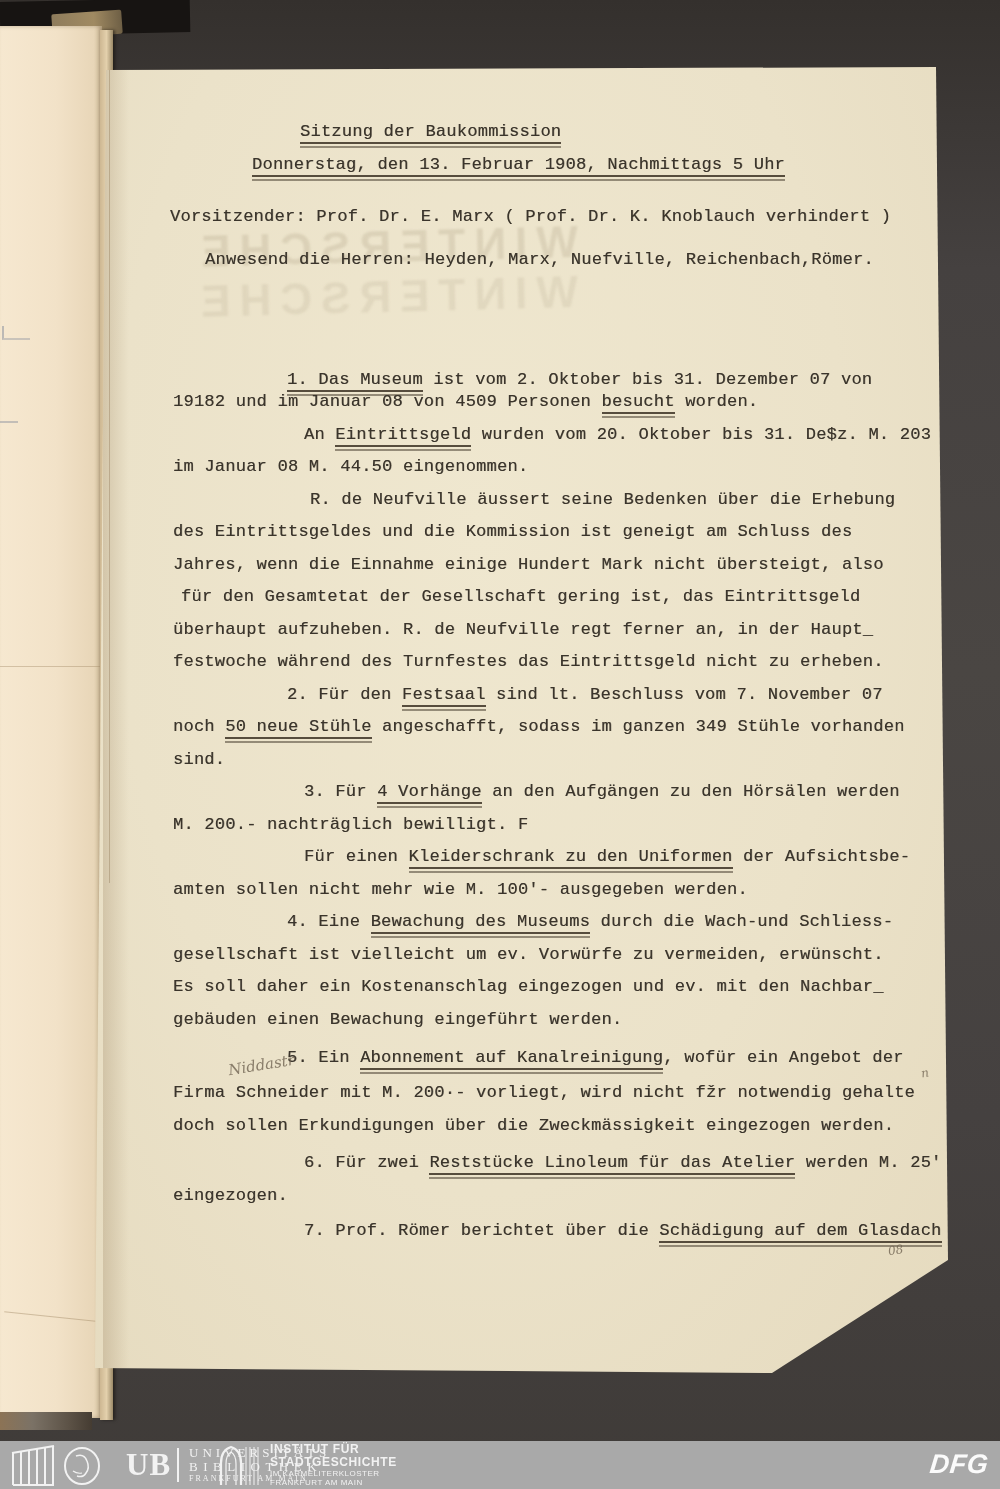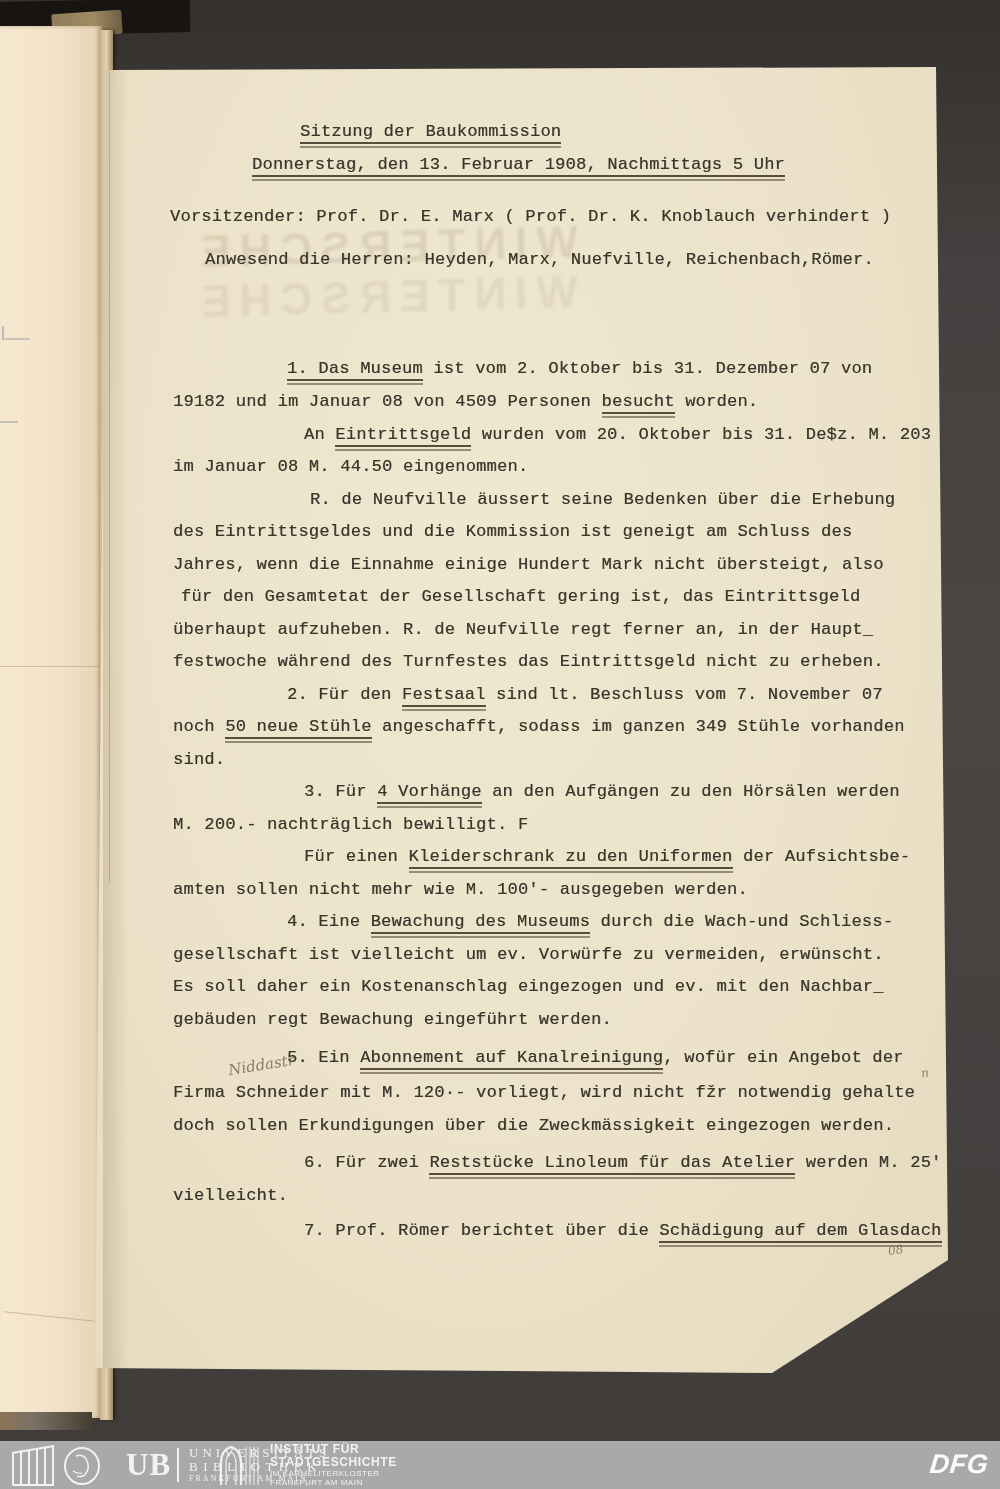--- a/index.html
+++ b/index.html
@@ -82,46 +82,46 @@
   <div class="main-page">
     <div class="left-shade"></div>
     <div class="inner-edge"></div>
     <div class="showthrough st1">WINTERSCHE</div>
     <div class="showthrough st2">WINTERSCHE</div>
     <div id="typed-layer">
         <div class="tline" style="left: 205px; top: 54px;"><span class="useg">Sitzung der Baukommission</span></div>
         <div class="tline" style="left: 157px; top: 87px;"><span class="useg">Donnerstag, den 13. Februar 1908, Nachmittags 5 Uhr</span></div>
         <div class="tline" style="left: 75px; top: 139px;"><span>Vorsitzender: Prof. Dr. E. Marx ( Prof. Dr. K. Knoblauch verhindert )</span></div>
         <div class="tline" style="left: 110px; top: 182px;"><span>Anwesend die Herren: Heyden, Marx, Nuefville, Reichenbach,Römer.</span></div>
-        <div class="tline" style="left: 192px; top: 291px; text-align: center;"><span class="useg">1. Das Museum</span><span> ist vom 2. Oktober bis 31. Dezember 07 von</span></div>
+        <div class="tline" style="left: 192px; top: 302px; text-align: center;"><span class="useg">1. Das Museum</span><span> ist vom 2. Oktober bis 31. Dezember 07 von</span></div>
         <div class="tline" style="left: 78px; top: 324px;"><span>19182 und im Januar 08 von 4509 Personen </span><span class="useg">besucht</span><span> worden.</span></div>
         <div class="tline" style="left: 209px; top: 357px;"><span>An </span><span class="useg">Eintrittsgeld</span><span> wurden vom 20. Oktober bis 31. De$z. M. 203</span></div>
         <div class="tline" style="left: 78px; top: 389px;"><span>im Januar 08 M. 44.50 eingenommen.</span></div>
         <div class="tline" style="left: 215px; top: 422px;"><span>R. de Neufville äussert seine Bedenken über die Erhebung</span></div>
         <div class="tline" style="left: 78px; top: 454px;"><span>des Eintrittsgeldes und die Kommission ist geneigt am Schluss des</span></div>
         <div class="tline" style="left: 78px; top: 487px; font-family: Liberation Mono, monospace;"><span>Jahres, wenn die Einnahme einige Hundert Mark nicht übersteigt, also</span></div>
         <div class="tline" style="left: 86px; top: 519px; text-align: center;"><span>für den Gesamtetat der Gesellschaft gering ist, das Eintrittsgeld</span></div>
         <div class="tline" style="left: 78px; top: 552px;"><span>überhaupt aufzuheben. R. de Neufville regt ferner an, in der Haupt_</span></div>
         <div class="tline" style="left: 78px; top: 584px;"><span>festwoche während des Turnfestes das Eintrittsgeld nicht zu erheben.</span></div>
         <div class="tline" style="left: 192px; top: 617px;"><span>2. Für den </span><span class="useg">Festsaal</span><span> sind lt. Beschluss vom 7. November 07</span></div>
         <div class="tline" style="left: 78px; top: 649px;"><span>noch </span><span class="useg">50 neue Stühle</span><span> angeschafft, sodass im ganzen 349 Stühle vorhanden</span></div>
         <div class="tline" style="left: 78px; top: 682px;"><span>sind.</span></div>
         <div class="tline" style="left: 209px; top: 714px;"><span>3. Für </span><span class="useg">4 Vorhänge</span><span> an den Aufgängen zu den Hörsälen werden</span></div>
         <div class="tline" style="left: 78px; top: 747px;"><span>M. 200.- nachträglich bewilligt. F</span></div>
         <div class="tline" style="left: 209px; top: 779px;"><span>Für einen </span><span class="useg">Kleiderschrank zu den Uniformen</span><span> der Aufsichtsbe-</span></div>
         <div class="tline" style="left: 78px; top: 812px;"><span>amten sollen nicht mehr wie M. 100'- ausgegeben werden.</span></div>
         <div class="tline" style="left: 192px; top: 844px;"><span>4. Eine </span><span class="useg">Bewachung des Museums</span><span> durch die Wach-und Schliess-</span></div>
         <div class="tline" style="left: 78px; top: 877px;"><span>gesellschaft ist vielleicht um ev. Vorwürfe zu vermeiden, erwünscht.</span></div>
         <div class="tline" style="left: 78px; top: 909px;"><span>Es soll daher ein Kostenanschlag eingezogen und ev. mit den Nachbar_</span></div>
-        <div class="tline" style="left: 78px; top: 942px;"><span>gebäuden regt Bewachung eingeführt werden.</span></div>
+        <div class="tline" style="left: 78px; top: 942px;"><span>gebäuden einen Bewachung eingeführt werden.</span></div>
         <div class="tline" style="left: 192px; top: 980px;"><span>5. Ein </span><span class="useg">Abonnement auf Kanalreinigung</span><span>, wofür ein Angebot der</span></div>
-        <div class="tline" style="left: 78px; top: 1015px;"><span>Firma Schneider mit M. 120·- vorliegt, wird nicht fžr notwendig gehalte</span></div>
+        <div class="tline" style="left: 78px; top: 1015px;"><span>Firma Schneider mit M. 200·- vorliegt, wird nicht fžr notwendig gehalte</span></div>
         <div class="tline" style="left: 78px; top: 1048px;"><span>doch sollen Erkundigungen über die Zweckmässigkeit eingezogen werden.</span></div>
         <div class="tline" style="left: 209px; top: 1085px;"><span>6. Für zwei </span><span class="useg">Reststücke Linoleum für das Atelier</span><span> werden M. 25'</span></div>
-        <div class="tline" style="left: 78px; top: 1118px;"><span>vielleicht.</span></div>
+        <div class="tline" style="left: 78px; top: 1118px;"><span>eingezogen.</span></div>
         <div class="tline" style="left: 209px; top: 1153px;"><span>7. Prof. Römer berichtet über die </span><span class="useg">Schädigung auf dem Glasdach</span></div>
       </div>
     <div id="annot-layer">
         <div class="pencil" style="left: 133px; top: 989px; font-size: 15px;">Niddastr</div>
         <div class="pencil" style="left: 826px; top: 999px; font-size: 12px;">n</div>
         <div class="pencil" style="left: 793px; top: 1176px; font-size: 12px;">08</div>
       </div>
   </div>
 
   <div class="footer">

